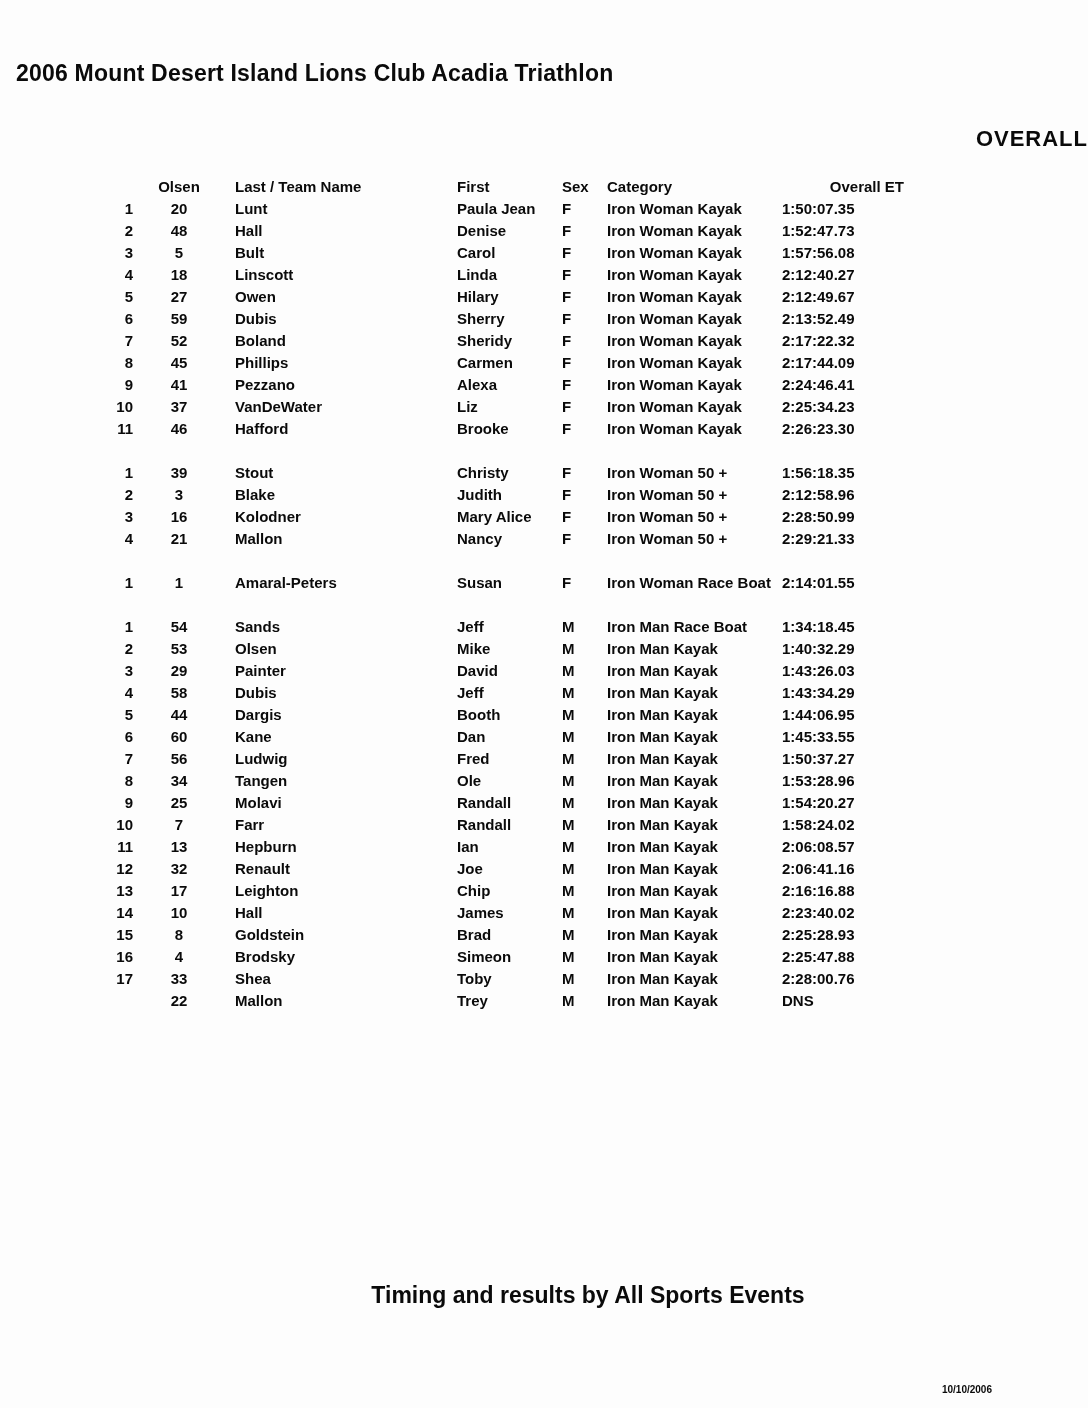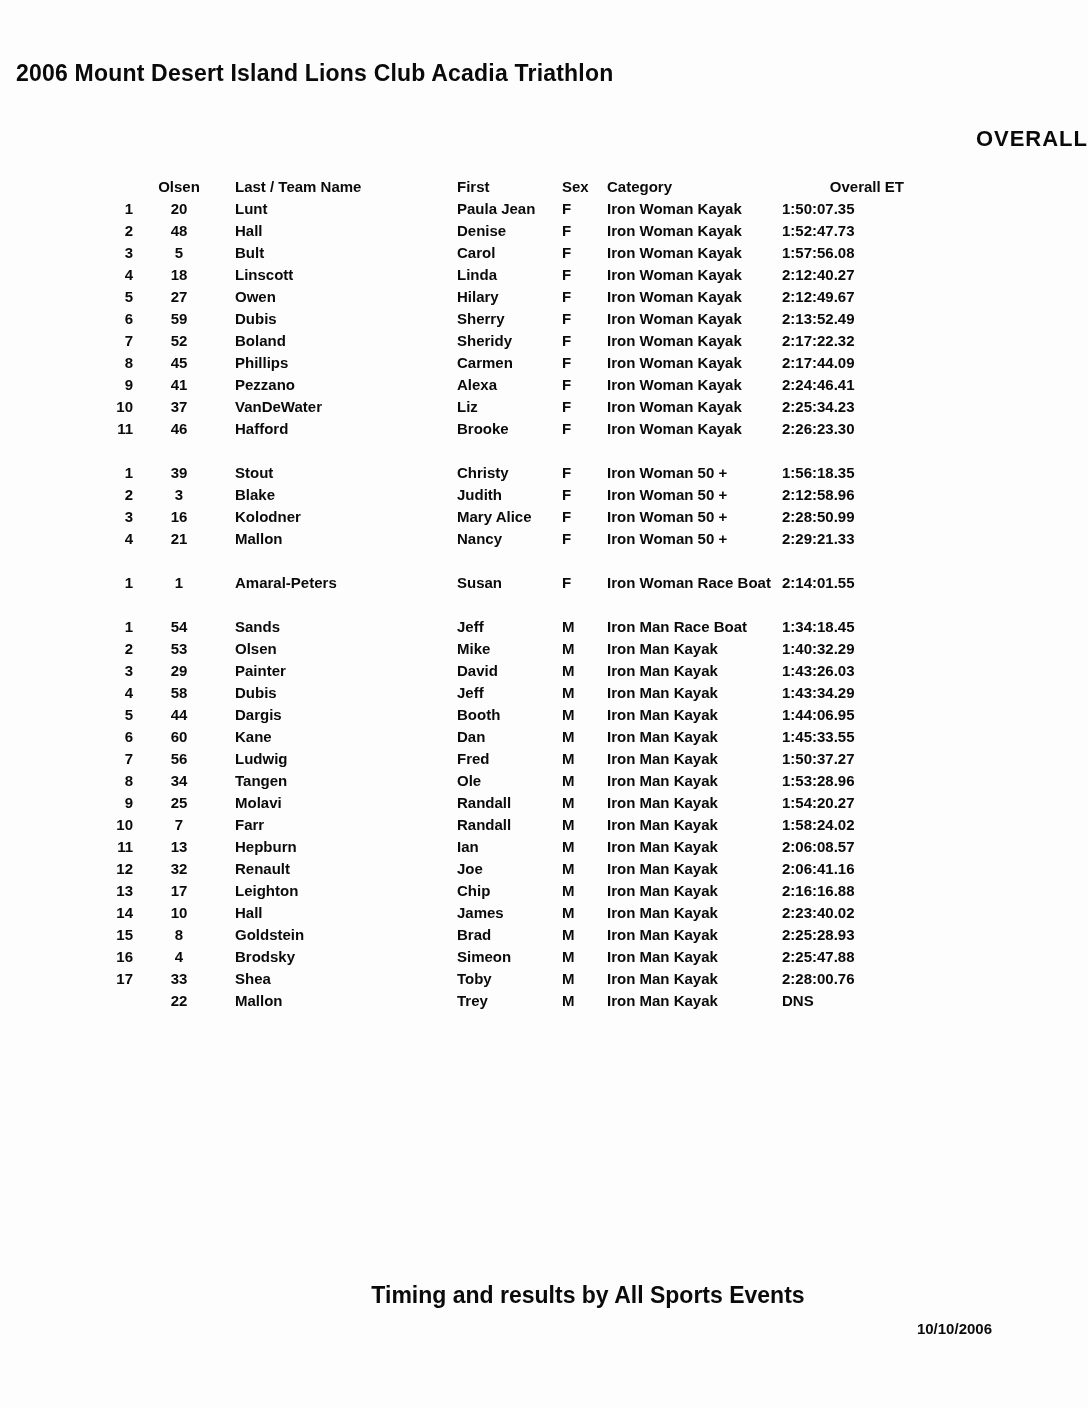--- a/index.html
+++ b/index.html
@@ -66,23 +66,23 @@
     top: 1278px;
     left: 0;
     width: 100%;
     text-align: center;
     font-size: 23px;
     line-height: 34px;
     margin-left: 44px;
   }
   .footer-date {
     position: absolute;
-    top: 1320px;
+    top: 1384px;
     right: 96px;
-    font-size: 15px;
+    font-size: 10px;
   }
 </style>
 </head>
 <body>
 
 <div class="page">
 
   <div class="page-title">2006 Mount Desert Island Lions Club Acadia Triathlon</div>
 
   <div class="section-title">OVERALL</div>

